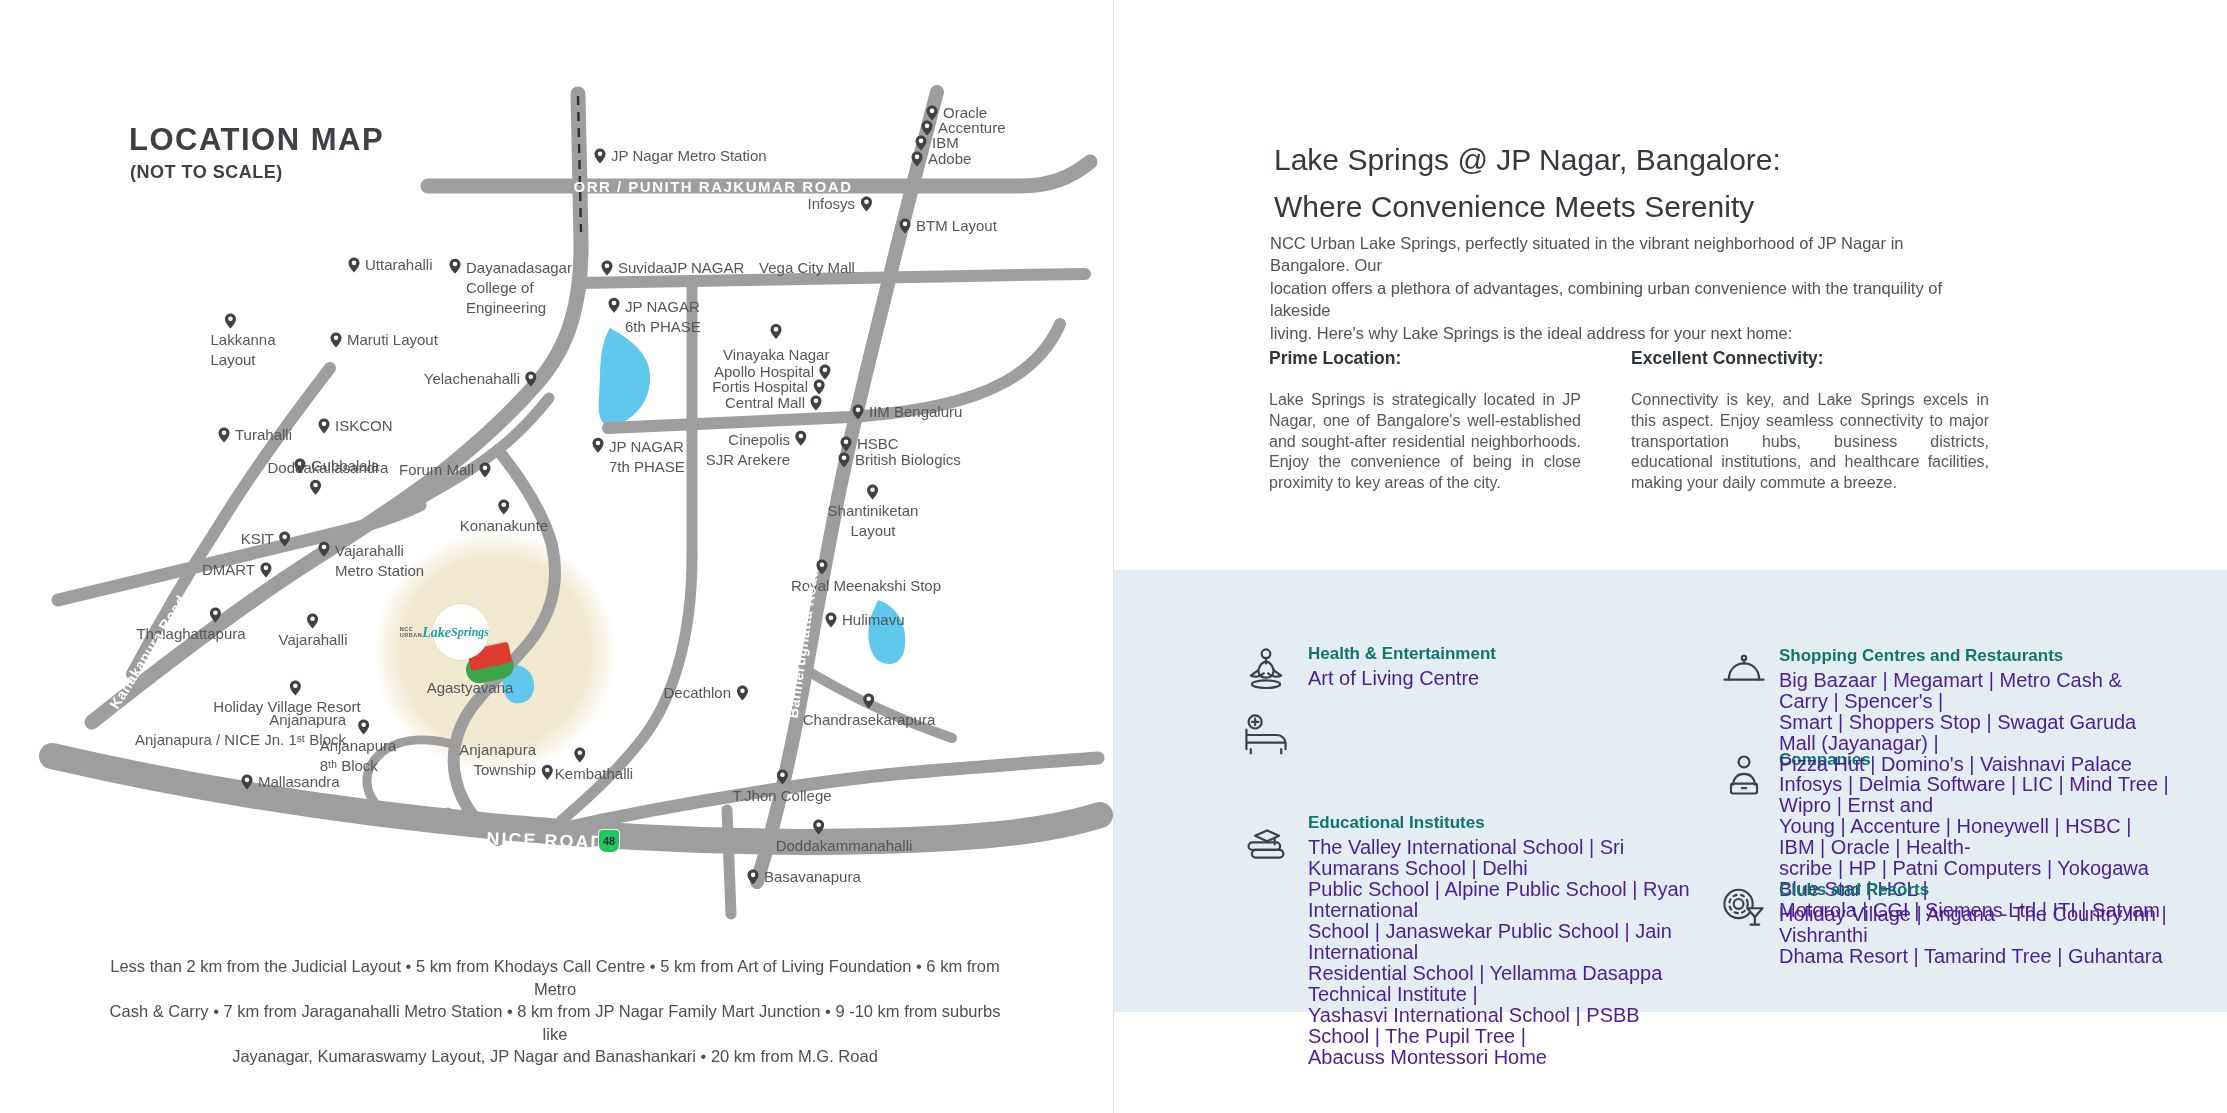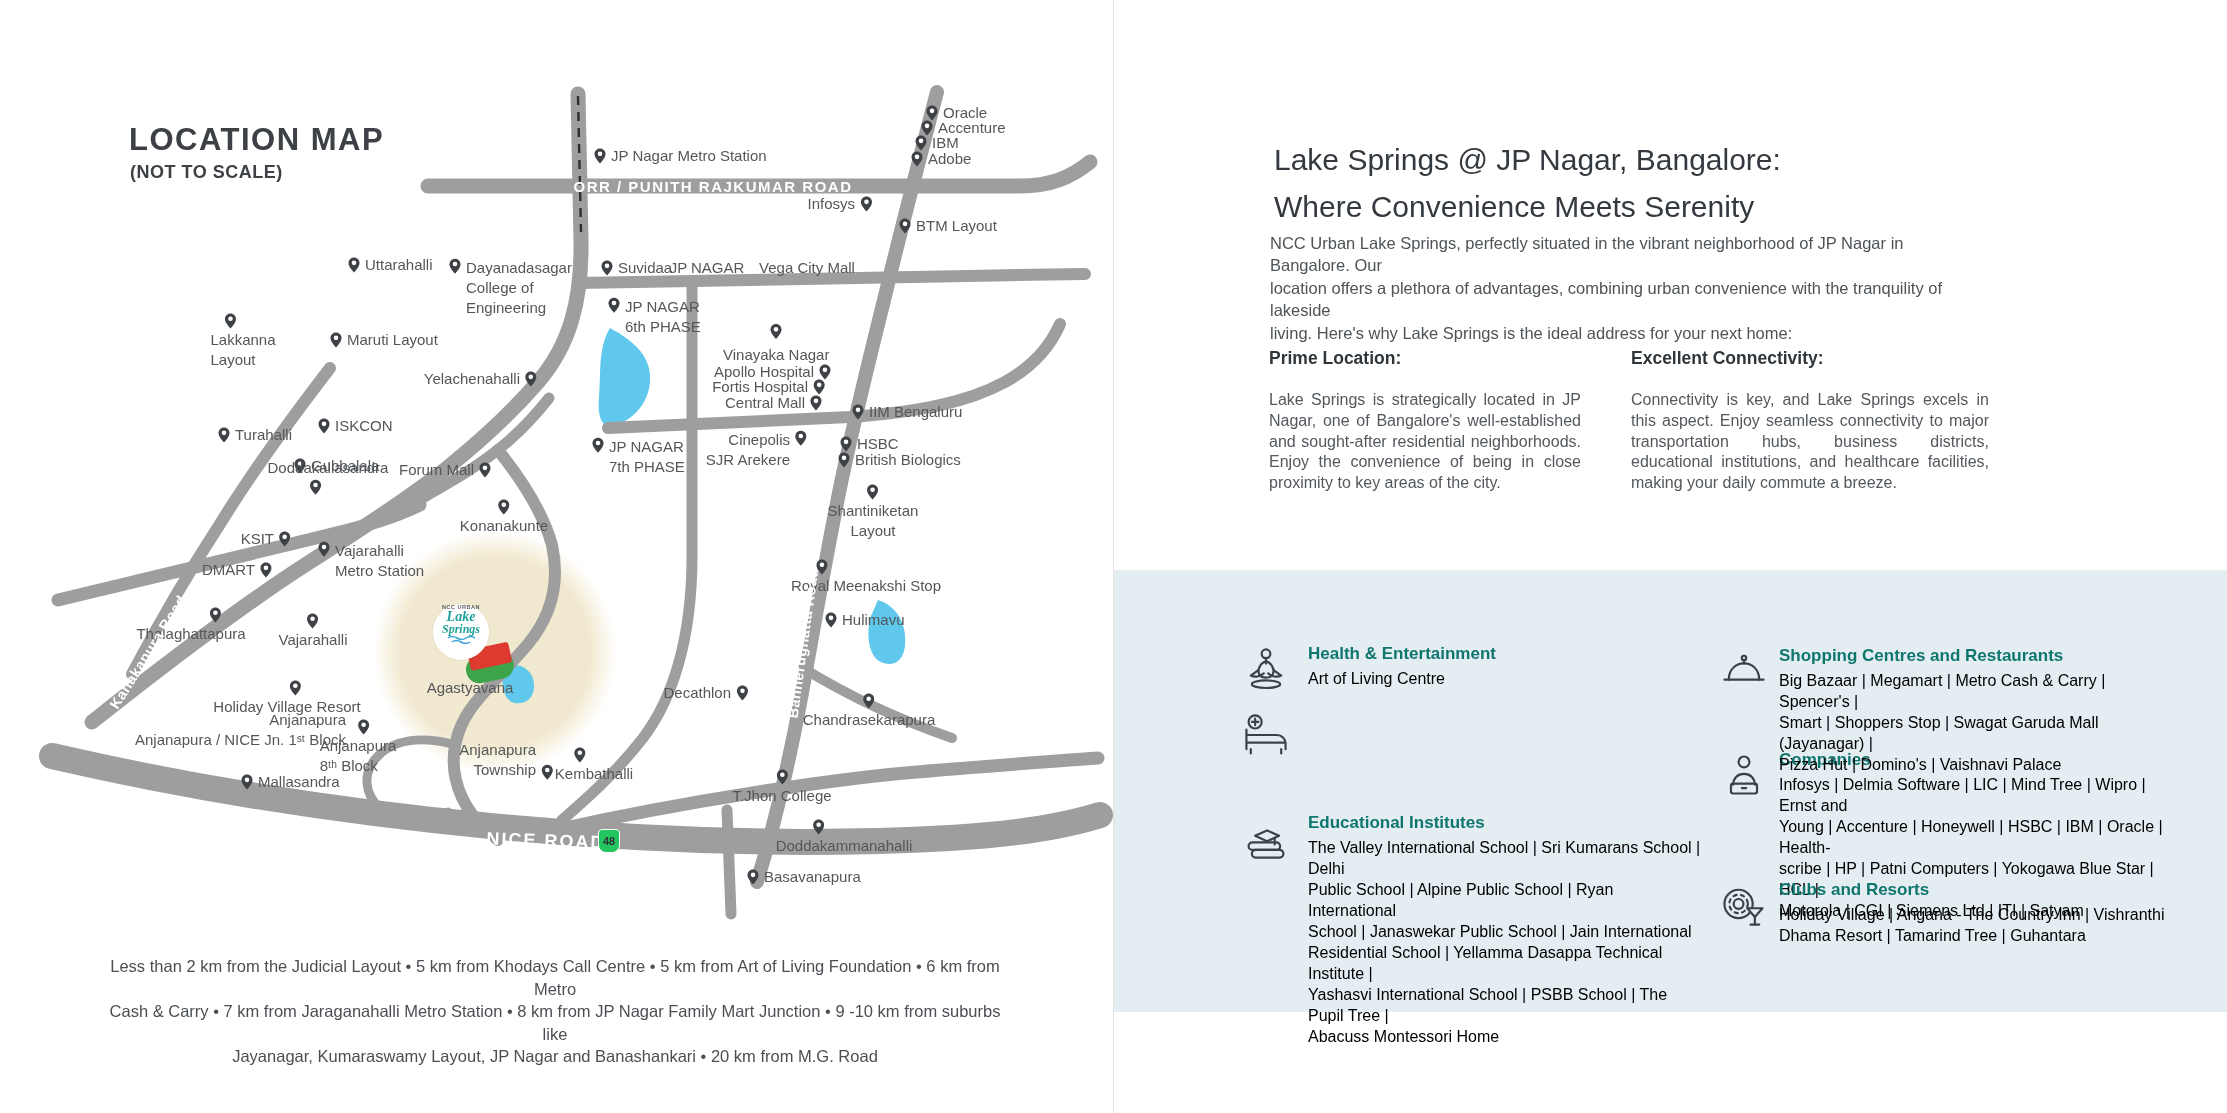--- a/index.html
+++ b/index.html
@@ -16,21 +16,21 @@
   #map-labels{position:absolute;left:0;top:0;width:1113px;height:1113px;}
   .map-label{position:absolute;display:flex;gap:5px;align-items:center;font-size:15px;line-height:1.32;color:#54575a;}
   .map-label .txt{white-space:pre;}
   .map-label.col{flex-direction:column;gap:1px;}
   .map-label .pin{flex:0 0 auto;line-height:0;}
   .road-label{position:absolute;color:#ffffff;font-weight:bold;white-space:nowrap;}
   .road-badge{position:absolute;width:20px;height:22px;background:#22c55e;border:1px solid #fff;
     border-radius:4px 4px 8px 8px;color:#2f3337;font-size:11px;font-weight:bold;
     display:flex;align-items:center;justify-content:center;transform:translate(-50%,-50%);}
   .site-logo{position:absolute;width:56px;height:56px;border-radius:50%;background:#fff;
-    display:flex;flex-direction:column;align-items:center;justify-content:flex-start;
+    display:flex;align-items:center;justify-content:flex-end;
     transform:translate(-50%,-50%);box-shadow:0 0 0 1px rgba(0,0,0,0.03);}
   .site-logo .brand{font-size:5.5px;letter-spacing:.5px;color:#5a5e62;font-weight:bold;}
   .site-logo .l1{font-family:"Liberation Serif","DejaVu Serif",serif;font-style:italic;font-weight:bold;font-size:14px;color:#21a19a;line-height:13px;}
   .site-logo .l2{font-family:"Liberation Serif","DejaVu Serif",serif;font-style:italic;font-weight:bold;font-size:12px;color:#21a19a;line-height:12px;}
   .distance-note{position:absolute;left:95px;top:955px;width:920px;text-align:center;
     font-size:16.5px;line-height:22.5px;color:#4b4f53;white-space:pre-line;}
   
   .page-right{position:absolute;left:1113px;top:0;width:1114px;height:1113px;background:#fff;border-left:1px solid #e4e4e4;box-sizing:border-box;}
   .rp-heading{position:absolute;left:154px;top:136px;font-size:30px;font-weight:normal;color:#33393e;line-height:47px;margin-left:6px;}
   .rp-intro{position:absolute;left:156px;top:232px;width:680px;font-size:16.5px;line-height:22.4px;color:#4e5357;white-space:pre-line;}
@@ -38,21 +38,21 @@
   .rp-col.c1{left:155px;width:312px;}
   .rp-col.c2{left:517px;width:358px;}
   .rp-col h3{margin:0 0 21px 0;font-size:17.5px;color:#2f363b;}
   .rp-col p{margin:0;font-size:16px;line-height:20.8px;color:#53585d;text-align:justify;}
   .amenity-panel{position:absolute;left:0;top:570px;width:1114px;height:442px;background:#e4edf2;}
   .entry{position:absolute;}
   .entry .icon{position:absolute;left:0;top:0;line-height:0;}
   .entry .etxt{margin-left:67px;}
   .entry.c2 .etxt{margin-left:60px;}
   .entry h4{margin:0 0 4px 0;font-size:17px;color:#0f766e;}
-  .entry .ebody{font-size:16px;line-height:21px;color:#000000;white-space:pre-line;}
+  .entry .ebody{font-size:20px;line-height:21px;color:#4c1d95;white-space:pre-line;}
   .icon-art{stroke:#3a4148;stroke-width:2;fill:none;stroke-linecap:round;stroke-linejoin:round;}
 </style>
 </head>
 <body>
 
 <div class="page-left">
   <div class="map-title">LOCATION MAP</div>
   <div class="map-subtitle">(NOT TO SCALE)</div>
 
   <svg class="map-roads" width="1113" height="1113" viewBox="0 0 1113 1113">

